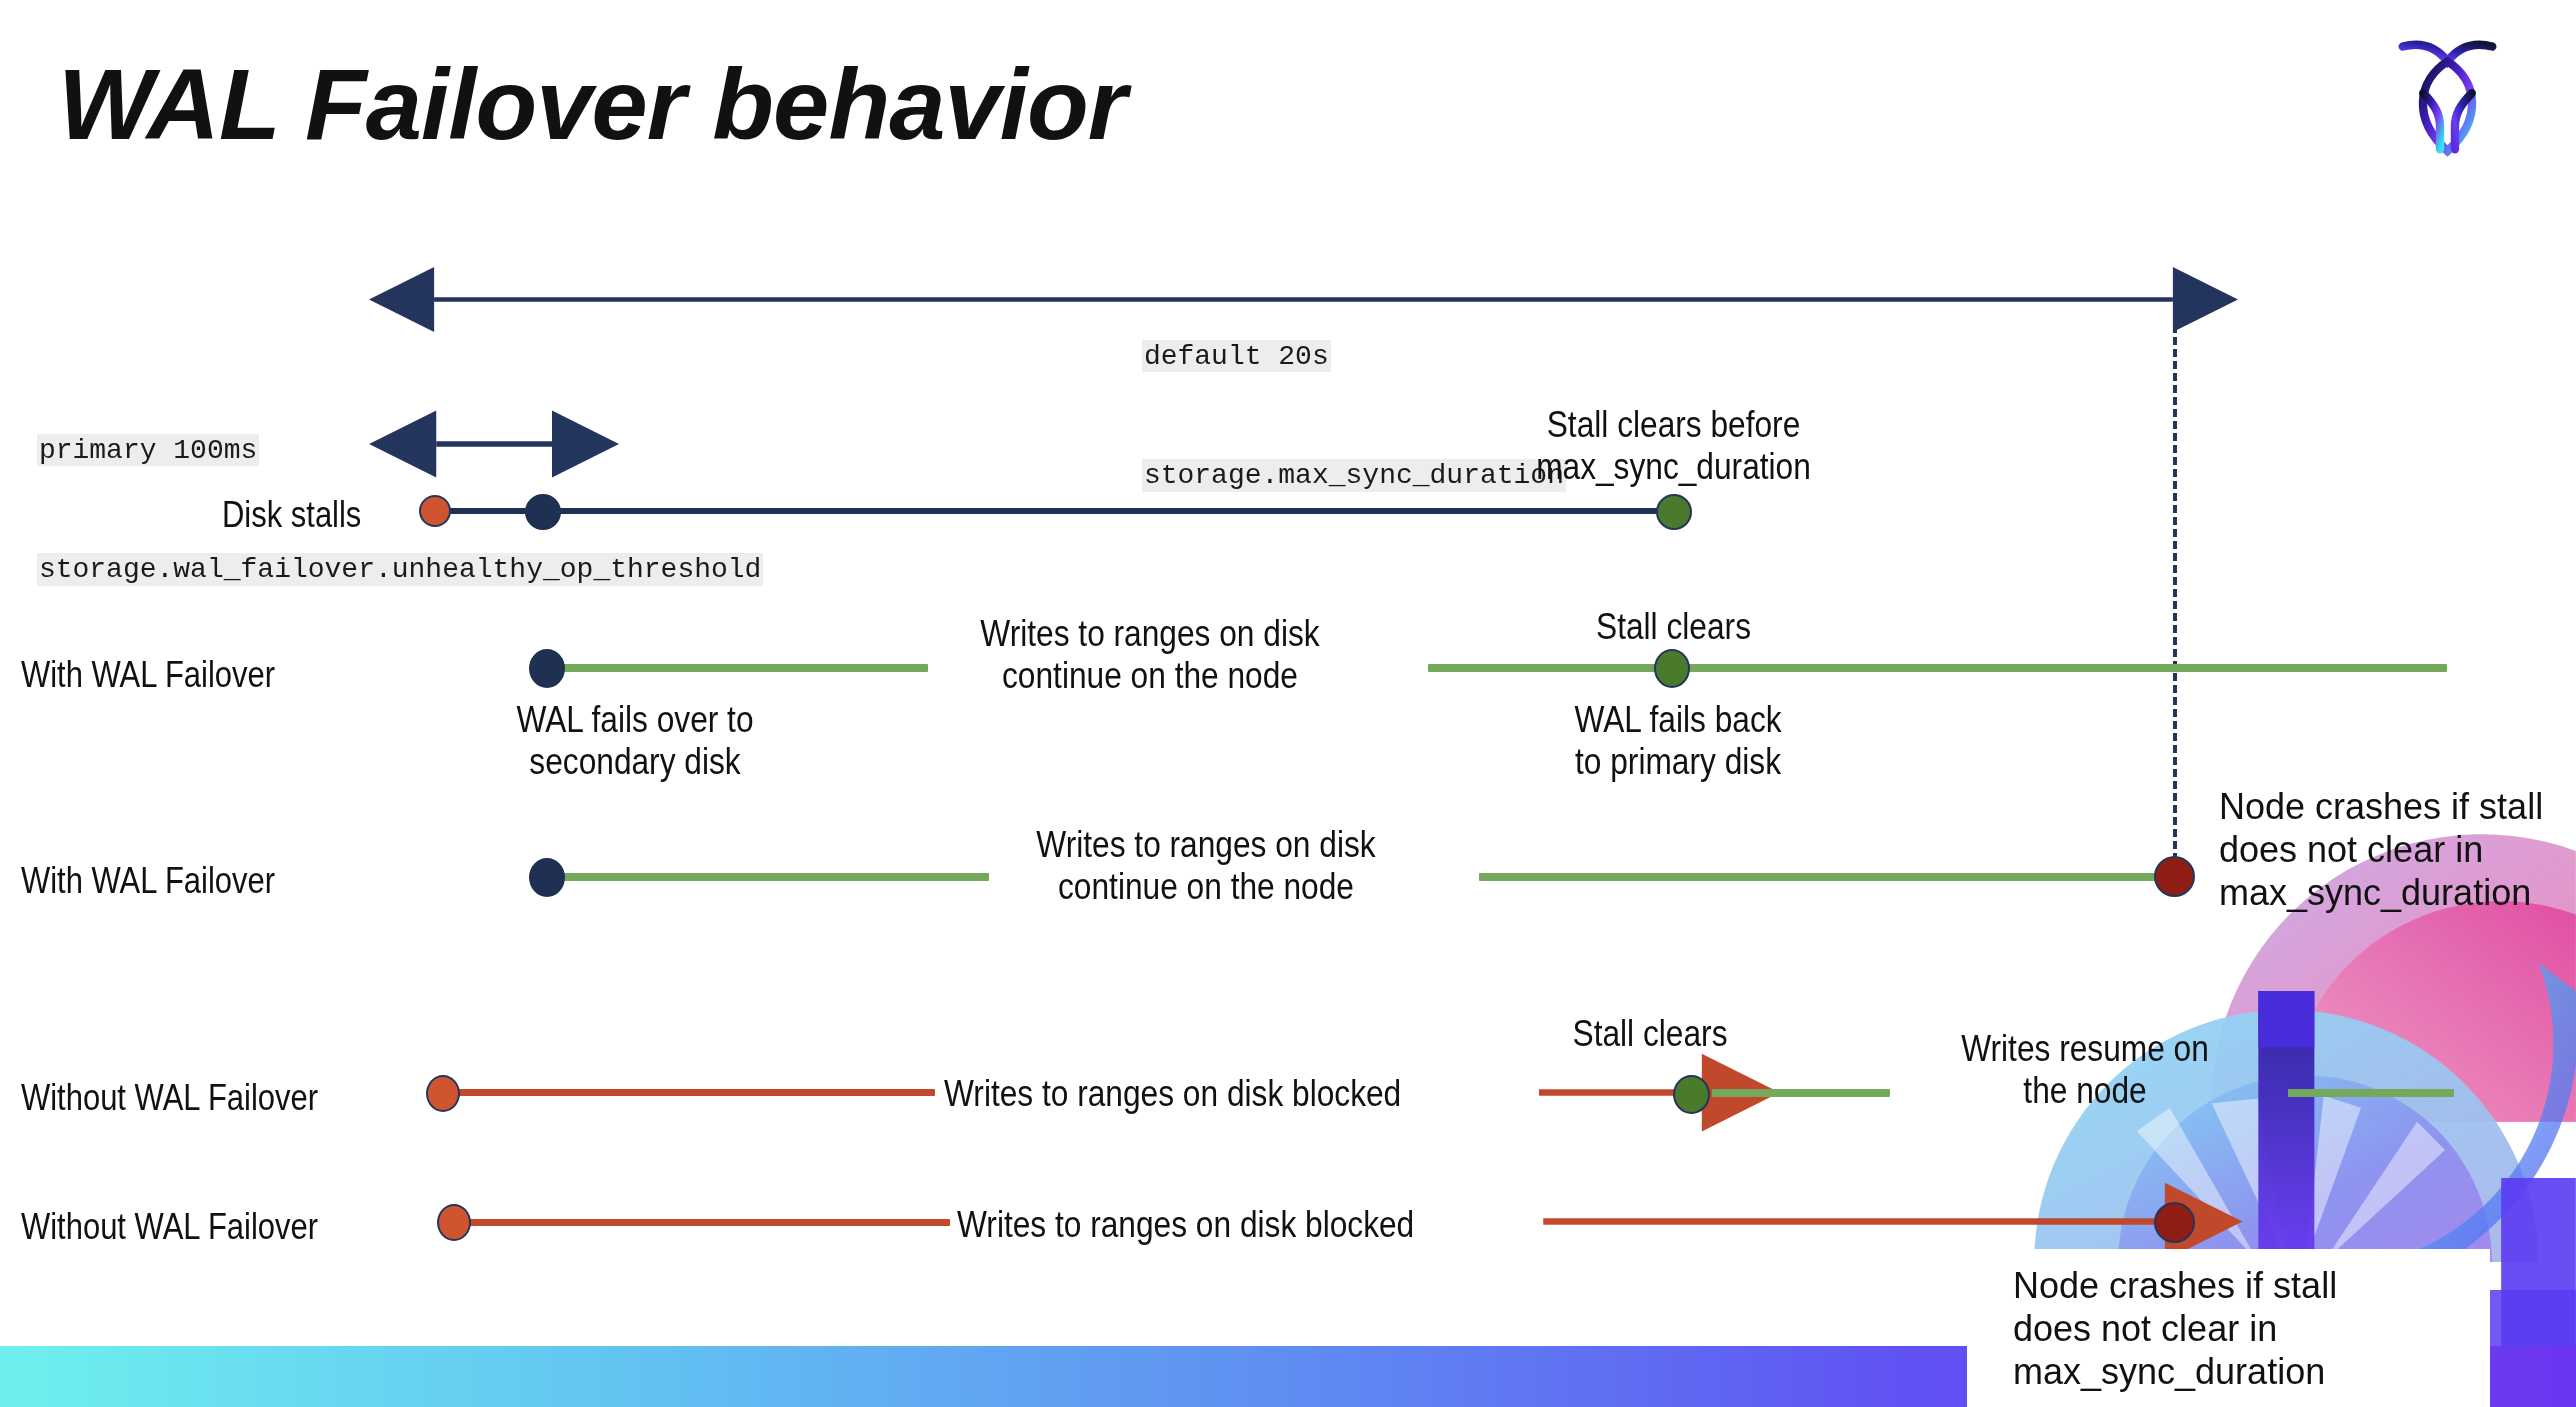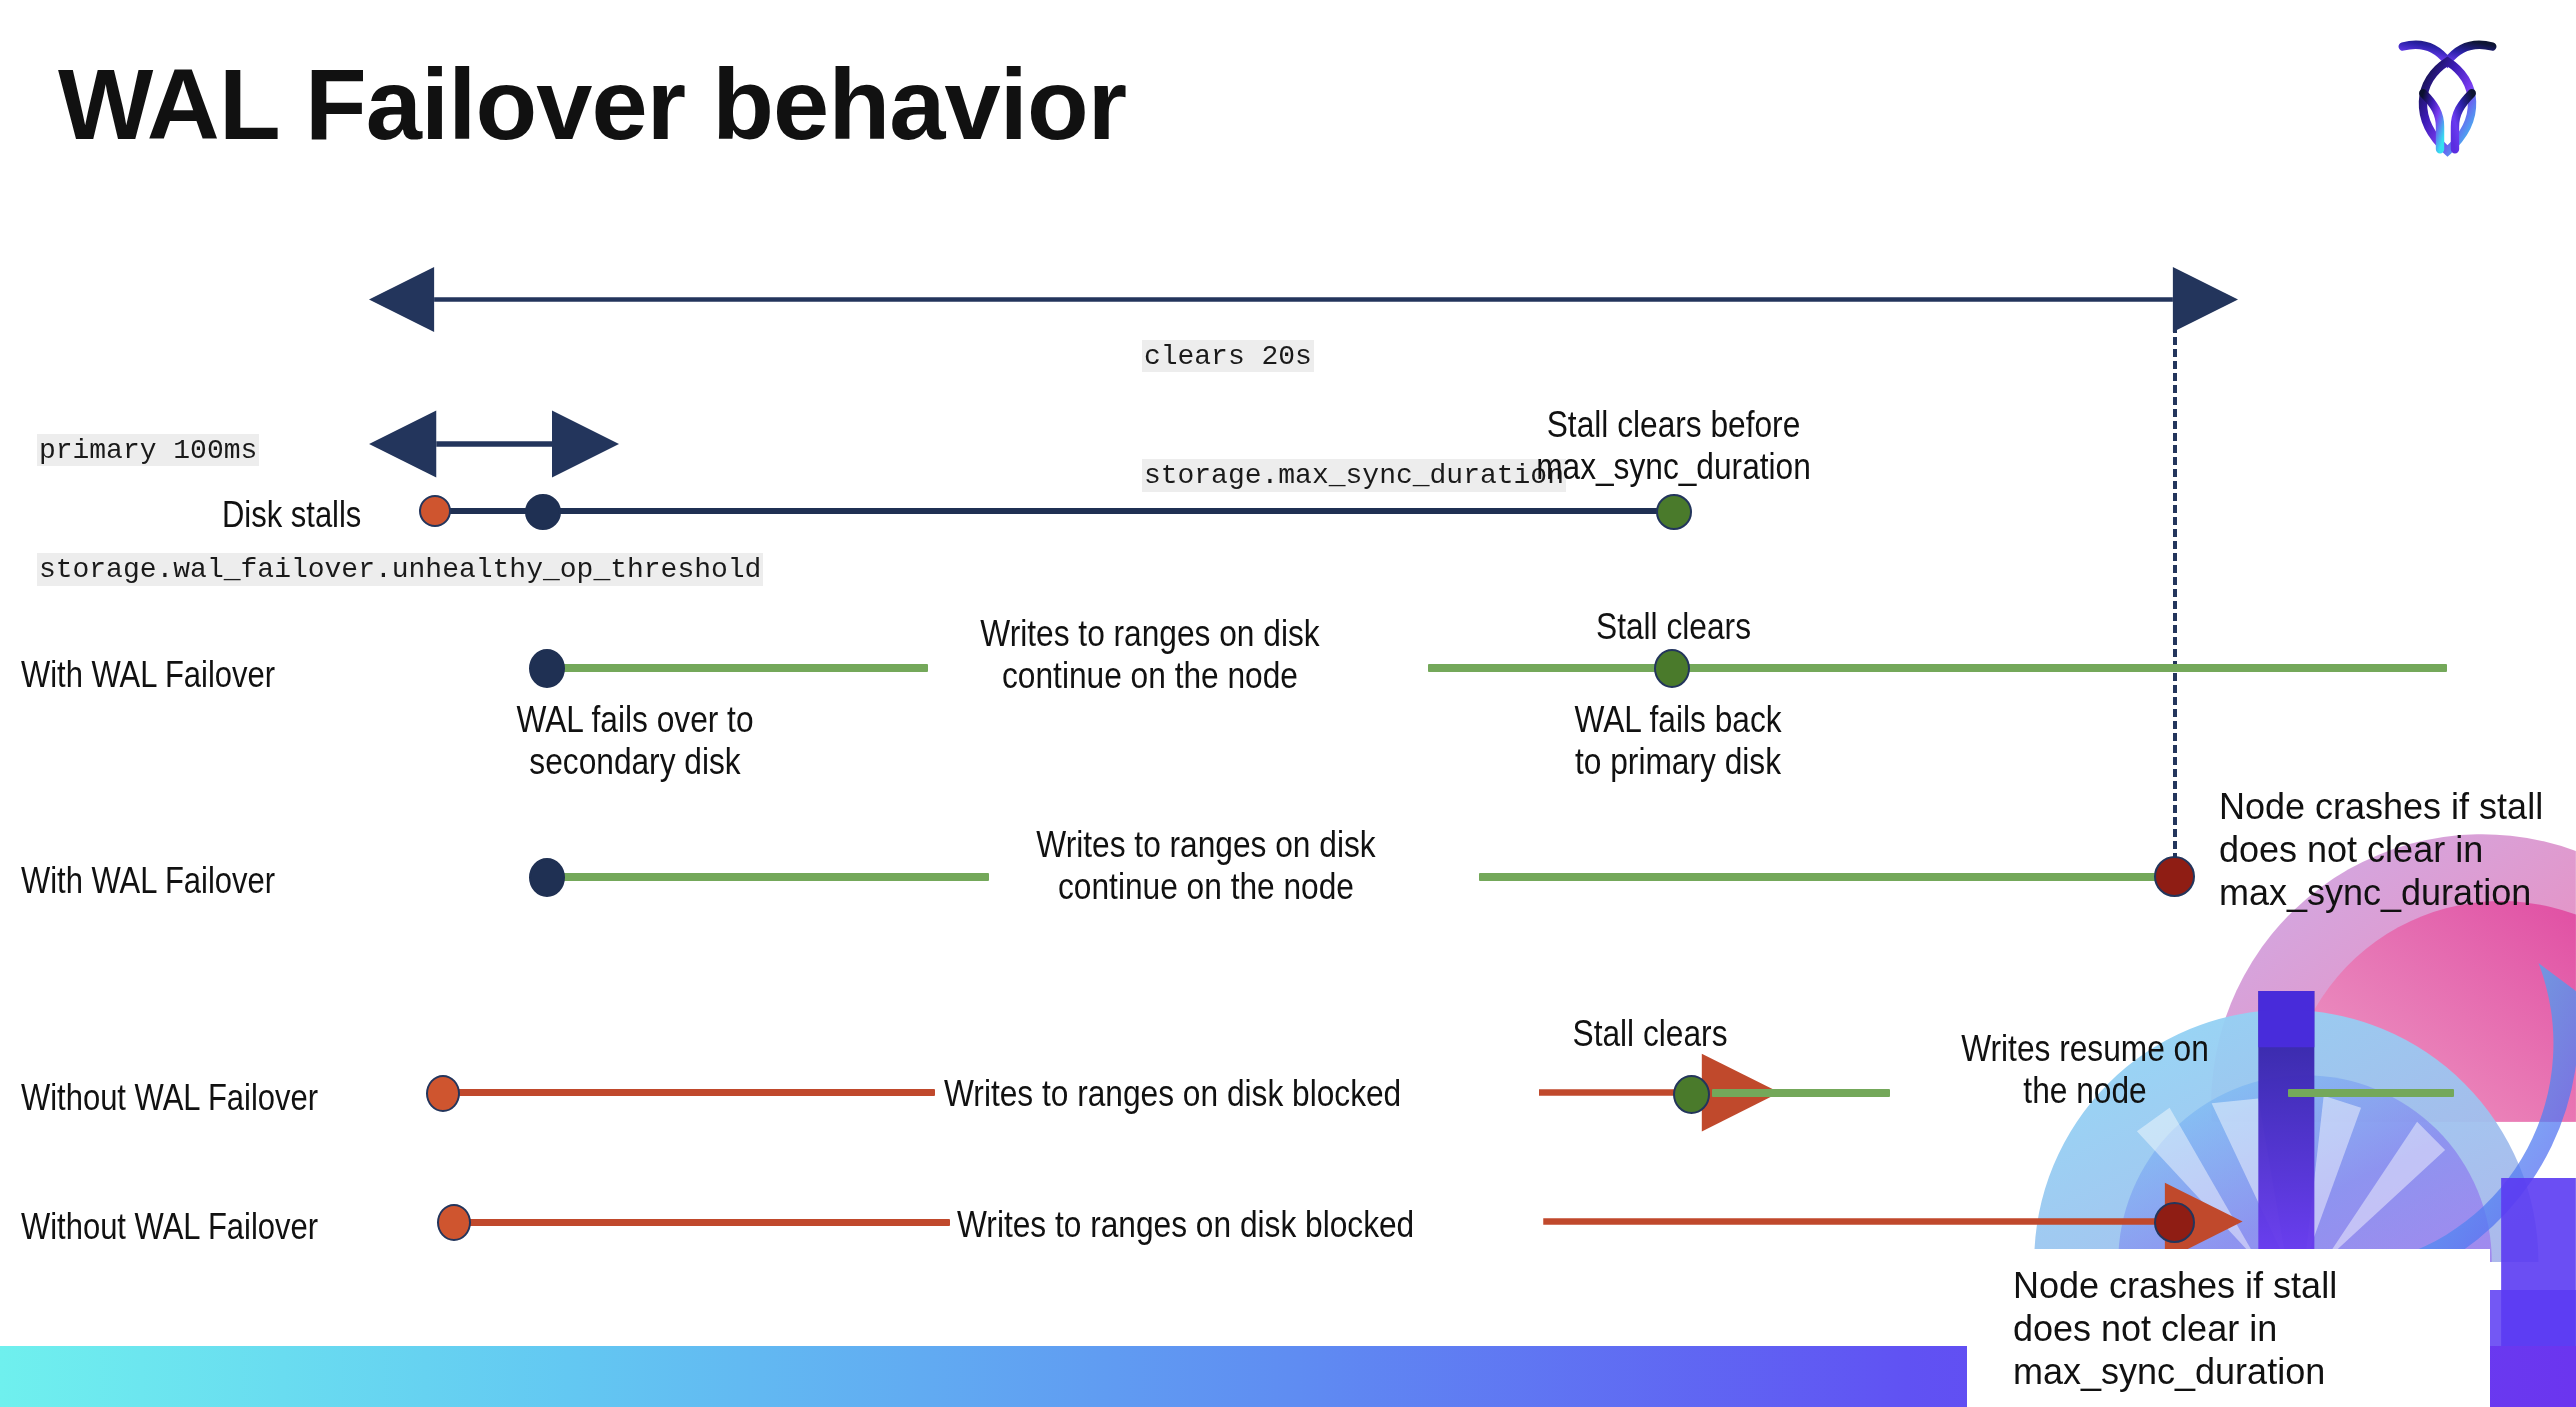--- a/index.html
+++ b/index.html
@@ -18,20 +18,21 @@
 
   
   #title{
     position:absolute;
     left:58px; top:47px;
     font-size:101px;
     font-weight:bold;
     letter-spacing:-0.9px;
     color:#111111;
     white-space:nowrap;
+    font-style:italic;
   }
 
   
   #logo{position:absolute; left:2382px; top:26px; width:131px; height:140px;}
 
   
   #artwork{
     position:absolute;
     right:0; bottom:62px;
     width:598px; height:523px;
@@ -213,21 +214,21 @@
         </marker>
         <marker id="mR" markerWidth="16" markerHeight="16" refX="2" refY="8" orient="auto">
           <path d="M2,1 L2,15 L16,8 Z" fill="#23355c"></path>
         </marker>
       </defs>
       <line x1="22" y1="22" x2="1888" y2="22" stroke="#23355c" stroke-width="5" marker-start="url(#mL)" marker-end="url(#mR)"></line>
     </svg>
   </div>
 
   <div class="code-chip" style="left:1142px; top:257px;">
-    <div><span>clears 20s</span></div>
+    <div><span>default 20s</span></div>
     <div><span>storage.max_sync_duration</span></div>
   </div>
 
   <div class="vdash" style="left:2173px; top:301px; height:572px;"></div>
 
   <div class="code-chip" style="left:37px; top:351px;">
     <div><span>primary 100ms</span></div>
     <div><span>storage.wal_failover.unhealthy_op_threshold</span></div>
   </div>
 

